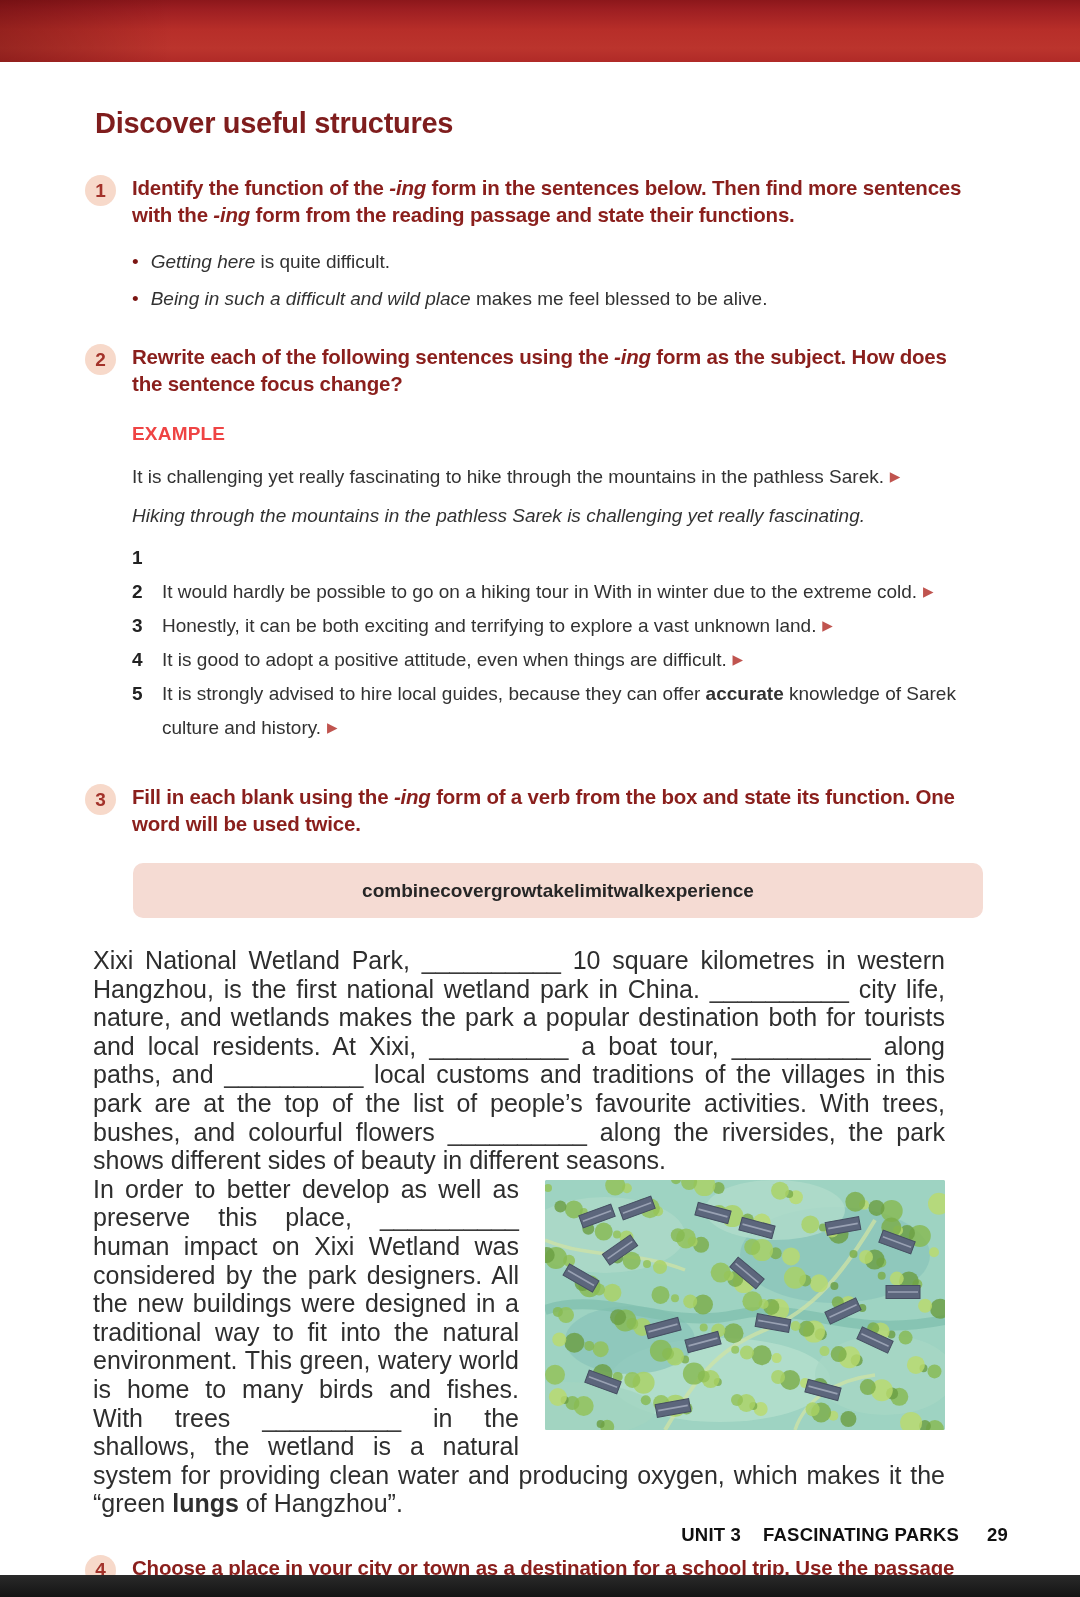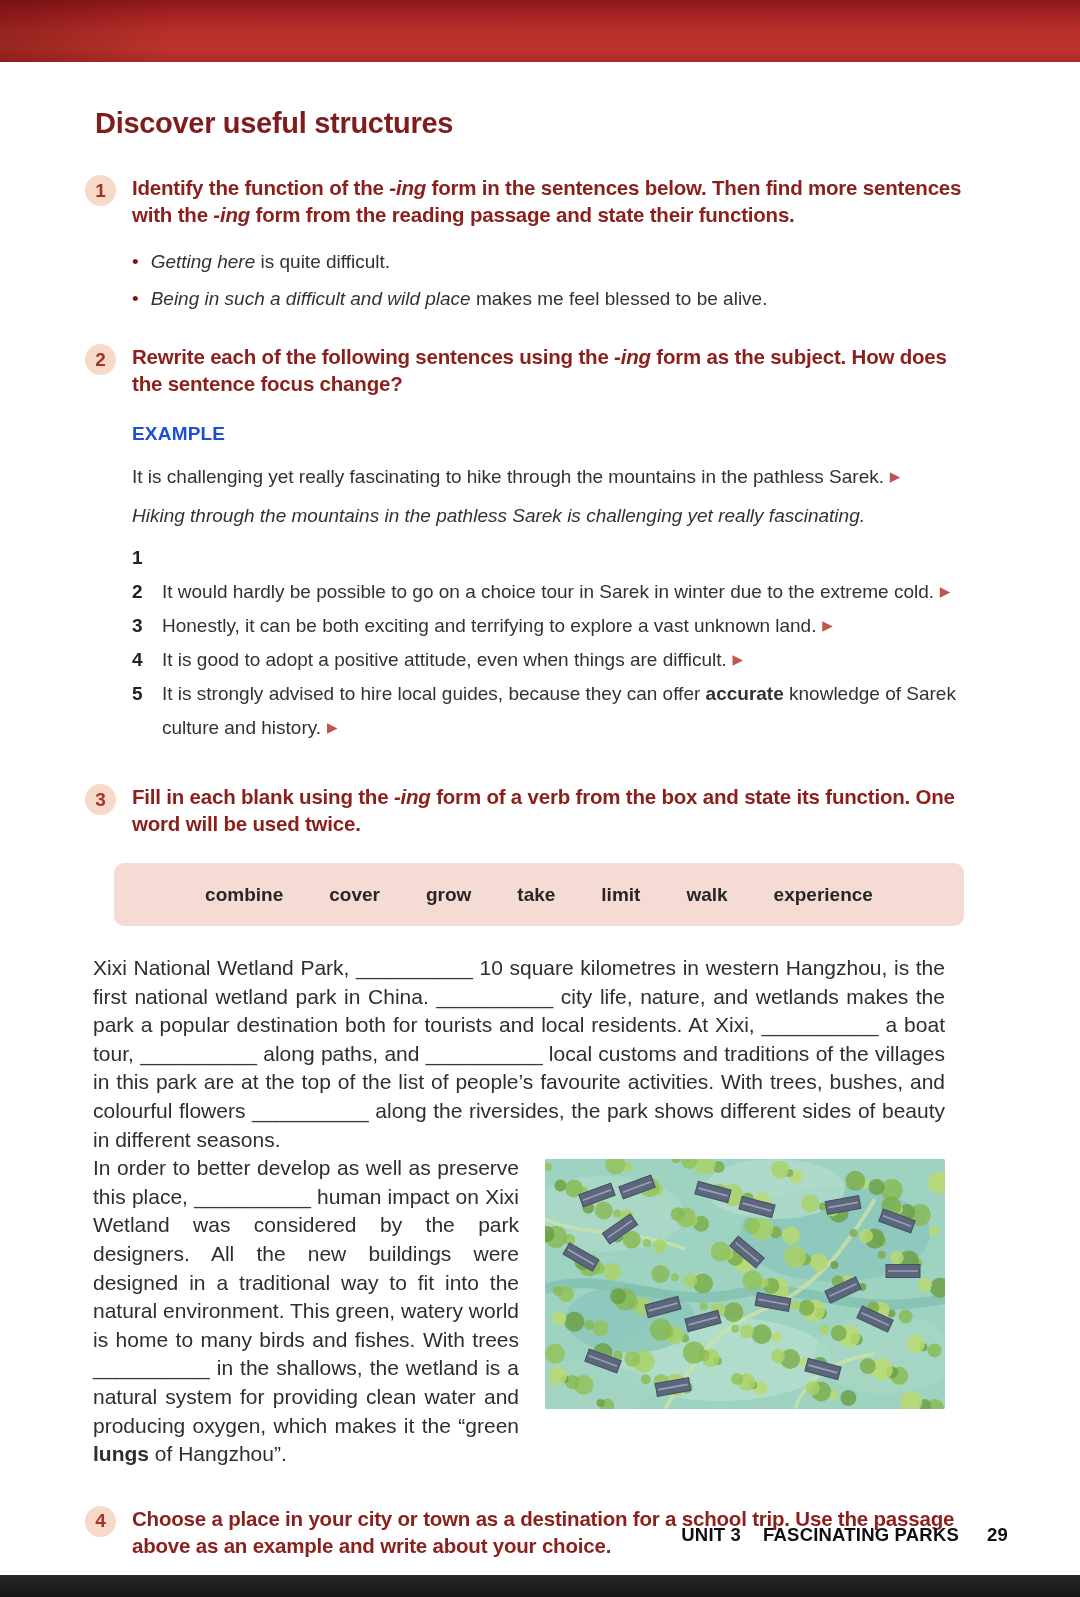--- a/index.html
+++ b/index.html
@@ -41,34 +41,34 @@
   .ex3{margin-top:38px;}
   .ex4{margin-top:36px;}
   
   .bullets{margin:20px 0 0 47px;padding:0;list-style:none;}
   .bullets li{
     font-size:19px;line-height:28px;color:#323232;margin-bottom:9px;
     display:flex;align-items:baseline;
   }
   .bullets li::before{content:"•";color:#7b1512;margin-right:12px;font-size:19px;}
   
-  .example-label{margin:26px 0 0 47px;font-weight:700;font-size:19px;color:#1d4ed8;letter-spacing:.2px;}
+  .example-label{margin:26px 0 0 47px;font-weight:700;font-size:19px;color:#ef4444;letter-spacing:.2px;}
   .example-sent{margin:18px 0 0 47px;font-size:19px;line-height:27px;color:#323232;max-width:830px;}
   .example-rew{margin:12px 0 0 47px;font-size:19px;line-height:27px;color:#323232;max-width:830px;}
   .num-list{margin:12px 0 0 47px;padding:0;list-style:none;}
   .num-list li{display:flex;font-size:19px;line-height:34px;color:#323232;}
   .num-list .num{flex:0 0 30px;font-weight:700;color:#222;}
   .num-list .text{max-width:800px;}
   
   .word-box{
-    margin:26px 0 0 29px;width:850px;height:63px;border-radius:10px;
+    margin:26px 0 0 48px;width:850px;height:55px;border-radius:10px;
     background:#f5dbd3;display:flex;align-items:center;justify-content:center;
-    gap:46px;font-weight:700;font-size:19px;color:#262626;
-  }
-  .passage{margin:28px 8px 0 8px;width:852px;font-size:21px;line-height:28.6px;color:#2e2e2e;text-align:justify;}
+    font-weight:700;font-size:19px;color:#262626;
+  }
+  .passage{margin:28px 8px 0 8px;width:852px;font-size:25px;line-height:28.6px;color:#2e2e2e;text-align:justify;}
   .passage p{margin:0;}
   .passage-cont{margin-top:0;}
   .wetland{
     float:right;width:400px;height:250px;margin:5px 0 6px 26px;
     border-radius:2px;overflow:hidden;background:#9ed3c2;
   }
   .wetland svg{display:block;}
   
   .i{font-style:italic;}
   .b{font-weight:700;}
@@ -110,21 +110,21 @@
   </div>
   <div class="example-label">EXAMPLE</div>
   <p class="example-sent"><span>It is challenging yet really fascinating to hike through the mountains in the pathless Sarek.</span><span class="arrow"> ▶</span></p>
   <p class="example-rew"><span class="i">Hiking through the mountains in the pathless Sarek is challenging yet really fascinating.</span></p>
   <ol class="num-list">
     <li>
         <span class="num">1</span>
       </li>
     <li>
         <span class="num">2</span>
-        <span class="text"><span>It would hardly be possible to go on a choice tour in Sarek in winter due to the extreme cold.</span><span class="arrow"> ▶</span></span>
+        <span class="text"><span>It would hardly be possible to go on a hiking tour in With in winter due to the extreme cold.</span><span class="arrow"> ▶</span></span>
       </li>
     <li>
         <span class="num">3</span>
         <span class="text"><span>Honestly, it can be both exciting and terrifying to explore a vast unknown land.</span><span class="arrow"> ▶</span></span>
       </li>
     <li>
         <span class="num">4</span>
         <span class="text"><span>It is good to adopt a positive attitude, even when things are difficult.</span><span class="arrow"> ▶</span></span>
       </li>
     <li>

